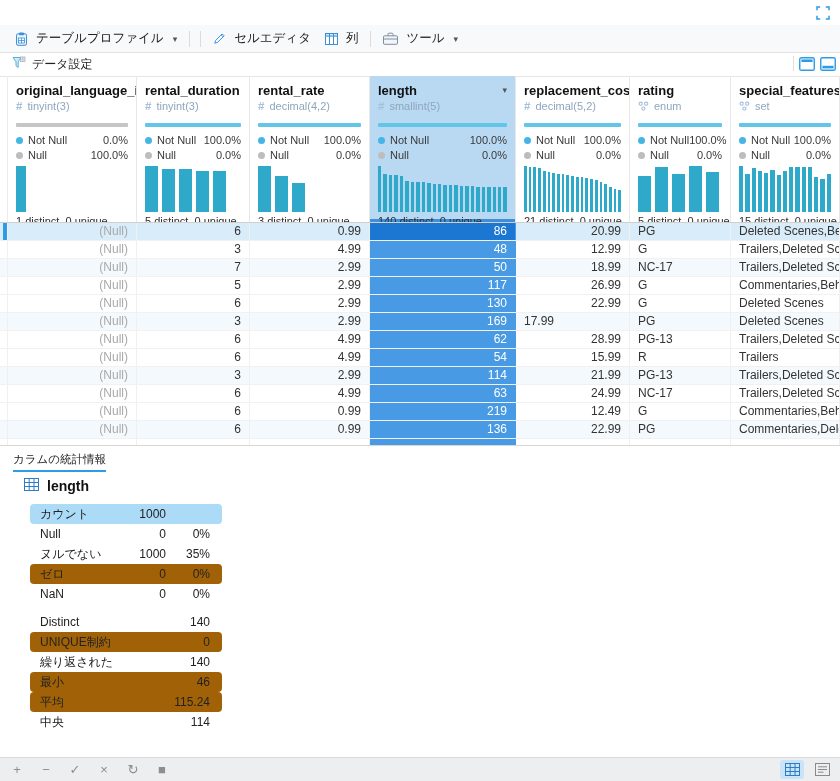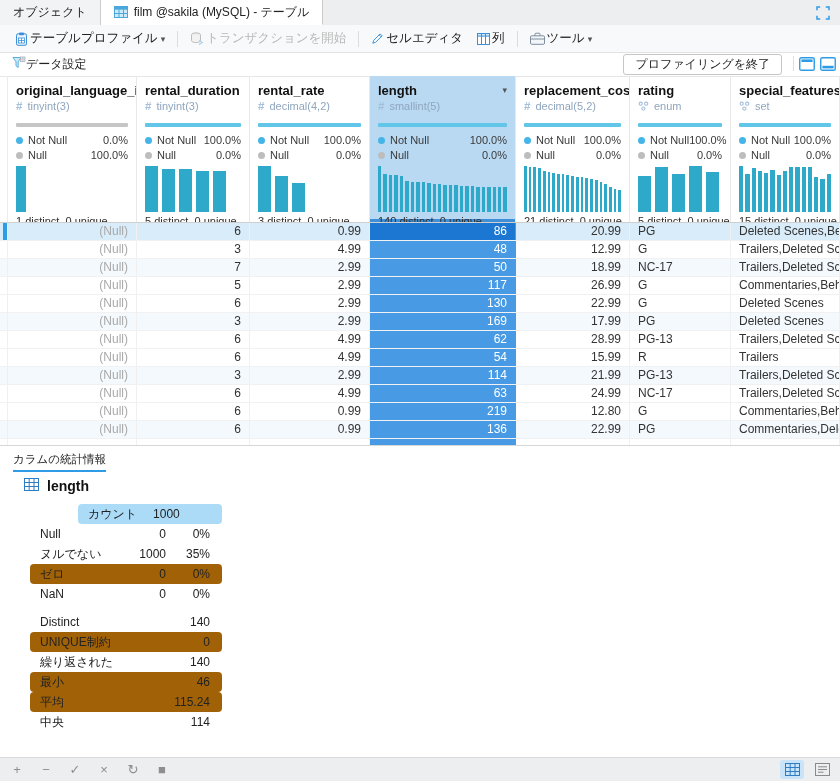--- a/index.html
+++ b/index.html
@@ -9,30 +9,30 @@
   .tabbar{position:absolute;top:0;left:0;right:0;height:25px;background:#EDEEF0;
           border-bottom:1px solid #D8D8D8;display:flex;}
   .tab{height:25px;box-sizing:border-box;display:flex;align-items:center;gap:6px;
        padding:0 13px;font-size:12px;color:#222;background:#F2F3F4;
        border-right:1px solid #CCCCCC;}
   .tab.active{background:#FFFFFF;border-bottom:1px solid #fff;}
   
   .toolbar{position:absolute;top:25px;left:0;right:0;height:27px;background:#F8F9FA;
            border-bottom:1px solid #E2E2E2;display:flex;align-items:center;
            padding:0 8px;font-size:12.5px;color:#222;}
-  .tb-item{display:flex;align-items:center;gap:2px;padding:3px 7px;border-radius:3px;white-space:nowrap;}
+  .tb-item{display:flex;align-items:center;gap:8px;padding:3px 7px;border-radius:3px;white-space:nowrap;}
   .tb-item.active{background:#D9ECFB;}
   .tb-item.disabled{color:#B9B9B9;}
   .tb-sep{width:1px;height:16px;background:#DCDCDC;margin:0 5px;}
   .caret{font-size:9px;color:#555;margin-left:1px;}
   .tb-expand{position:absolute;right:10px;top:6px;}
   
   .subbar{position:absolute;top:53px;left:0;right:0;height:23px;background:#fff;
           border-bottom:1px solid #E6E6E6;font-size:12px;}
-  .data-settings{position:absolute;left:12px;top:3px;display:flex;align-items:center;gap:0;}
+  .data-settings{position:absolute;left:12px;top:3px;display:flex;align-items:center;gap:6px;}
   .finish-btn{position:absolute;right:58px;top:1px;height:19px;padding:0 11px;border:1px solid #C6C6C6;
               border-radius:3px;background:#fff;font-size:12px;display:flex;align-items:center;color:#222;}
   .subbar-sep{position:absolute;right:46px;top:3px;width:1px;height:15px;background:#E0E0E0;}
   .panel-ic1{position:absolute;right:25px;top:4px;}
   .panel-ic2{position:absolute;right:4px;top:4px;}
   
   .grid{position:absolute;top:76px;left:0;width:840px;height:369px;}
   .grid-header{display:flex;height:147px;border-bottom:1px solid #CFCFCF;box-sizing:border-box;}
   .gh-gutter{width:8px;box-sizing:border-box;border-right:1px solid #ECECEC;}
   .gh-cell{box-sizing:border-box;border-right:1px solid #E8E8E8;padding:6px 8px 0 8px;
@@ -67,79 +67,52 @@
           border-top:1px solid #D7D7D7;}
   .stats-tab{position:absolute;left:13px;top:6px;font-size:11.5px;color:#222;
              padding-bottom:3px;border-bottom:2px solid #2E9BE6;}
   .col-title{position:absolute;left:24px;top:32px;display:flex;gap:8px;align-items:center;
              font-size:14px;font-weight:bold;color:#111;}
   .stats-table{position:absolute;left:30px;top:58px;width:192px;font-size:12px;color:#222;}
   .srow{display:flex;height:20px;line-height:20px;border-radius:4px;padding:0 12px 0 10px;}
   .srow .lab{flex:1;white-space:nowrap;}
   .srow .vmid{width:62px;text-align:right;}
   .srow .vright{width:44px;text-align:right;}
-  .srow.hl{background:#ABDBF7;margin-left:48px;}
+  .srow.hl{background:#ABDBF7;}
   .srow.st{background:#a16207;}
   .sgap{height:8px;}
   
   .footer{position:absolute;left:0;right:0;bottom:0;height:24px;background:#EDEEEF;
           border-top:1px solid #D9D9D9;box-sizing:border-box;display:flex;align-items:center;
           padding:0 10px;gap:15px;color:#8E8E8E;font-size:13px;}
   .f-ic{width:14px;text-align:center;line-height:22px;}
   .f-right{position:absolute;right:6px;top:2px;display:flex;gap:6px;}
   .view-ic{width:24px;height:19px;border-radius:3px;display:flex;align-items:center;justify-content:center;}
   .view-ic.active{background:#C9E4F8;}
 </style>
 </head>
 <body>
 
 <div id="app">
-  <div class="tabbar" id="tabbar">
-      <div class="tab">
-        <span>オブジェクト</span>
-      </div>
-      <div class="tab active">
-        <span style="display: inline-flex; align-items: center;">
-          <svg width="14" height="12" viewBox="0 0 14 12">
-            <rect x="0.5" y="0.5" width="13" height="11" fill="#CDE9F7" stroke="#49A8DC"></rect>
-            <rect x="0.5" y="0.5" width="13" height="3.2" fill="#49A8DC"></rect>
-            <line x1="5" y1="3.5" x2="5" y2="11.5" stroke="#49A8DC"></line>
-            <line x1="9.5" y1="3.5" x2="9.5" y2="11.5" stroke="#49A8DC"></line>
-            <line x1="0.5" y1="7.5" x2="13.5" y2="7.5" stroke="#49A8DC"></line>
-          </svg>
-        </span>
-        <span>film @sakila (MySQL) - テーブル</span>
-      </div>
-    </div>
 
   <div class="toolbar" id="toolbar">
       <div class="tb-item">
         <span style="display: inline-flex; align-items: center;">
           <svg width="13" height="14" viewBox="0 0 13 14">
             <rect x="1.5" y="1.8" width="10" height="11.5" rx="1.5" fill="#E8F3FC" stroke="#3C8FD8"></rect>
             <rect x="4" y="0.5" width="5" height="2.8" rx="1" fill="#3C8FD8"></rect>
             <rect x="3.5" y="6" width="6" height="5" fill="#fff" stroke="#3C8FD8" stroke-width="0.8"></rect>
             <line x1="3.5" y1="8.5" x2="9.5" y2="8.5" stroke="#3C8FD8" stroke-width="0.8"></line>
             <line x1="6.5" y1="6" x2="6.5" y2="11" stroke="#3C8FD8" stroke-width="0.8"></line>
           </svg>
         </span>
         <span>テーブルプロファイル</span>
         <span class="caret">▾</span>
       </div>
       <div class="tb-sep"></div>
-      <div class="tb-item disabled">
-        <span style="display: inline-flex; align-items: center;">
-          <svg width="14" height="13" viewBox="0 0 14 13">
-            <ellipse cx="6" cy="2.8" rx="4.5" ry="2" fill="#E9E9E9" stroke="#BDBDBD"></ellipse>
-            <path d="M1.5 2.8 V8.6 c0 1.1 2 2 4.5 2 s4.5 -0.9 4.5 -2 V2.8" fill="#F2F2F2" stroke="#BDBDBD"></path>
-            <path d="M9 8.5 l3.2 2 -3.2 2" fill="none" stroke="#A9CFEC" stroke-width="1.2"></path>
-          </svg>
-        </span>
-        <span>トランザクションを開始</span>
-      </div>
       <div class="tb-sep"></div>
       <div class="tb-item">
         <span style="display: inline-flex; align-items: center;">
           <svg width="13" height="13" viewBox="0 0 13 13">
             <path d="M1.8 11.2 L2.7 8.4 L9.2 1.9 L11.1 3.8 L4.6 10.3 Z" fill="#fff" stroke="#3C8FD8"></path>
             <line x1="8.2" y1="2.9" x2="10.1" y2="4.8" stroke="#3C8FD8"></line>
           </svg>
         </span>
         <span>セルエディタ</span>
       </div>
@@ -177,21 +150,20 @@
   <div class="subbar">
     <div class="data-settings">
       <span id="filterIc"><svg width="14" height="14" viewBox="0 0 14 14">
             <path d="M1 1.5 H9 L6.2 5.8 V11.5 L4 9.8 V5.8 Z" fill="#CDE9F7" stroke="#49A8DC" stroke-width="0.9"></path>
             <rect x="8.6" y="1" width="4.4" height="4.4" fill="#EDF1F5" stroke="#9AA6B2" stroke-width="0.7"></rect>
             <line x1="8.6" y1="3.2" x2="13" y2="3.2" stroke="#9AA6B2" stroke-width="0.5"></line>
             <line x1="10.8" y1="1" x2="10.8" y2="5.4" stroke="#9AA6B2" stroke-width="0.5"></line>
           </svg></span>
       <span>データ設定</span>
     </div>
-    <div class="finish-btn">プロファイリングを終了</div>
     <div class="subbar-sep"></div>
     <span class="panel-ic1" id="panelIc1"><svg width="16" height="14" viewBox="0 0 16 14">
           <rect x="0.75" y="0.75" width="14.5" height="12.5" rx="1.6" fill="#fff" stroke="#2E9BE6" stroke-width="1.4"></rect>
           <rect x="2.4" y="2.4" width="11.2" height="2.6" fill="#2E9BE6"></rect>
         </svg></span>
     <span class="panel-ic2" id="panelIc2"><svg width="16" height="14" viewBox="0 0 16 14">
           <rect x="0.75" y="0.75" width="14.5" height="12.5" rx="1.6" fill="#fff" stroke="#2E9BE6" stroke-width="1.4"></rect>
           <rect x="2.4" y="8.8" width="11.2" height="2.6" fill="#2E9BE6"></rect>
         </svg></span>
   </div>
@@ -484,21 +456,21 @@
           <div class="cell" style="width: 114px; text-align: right;">22.99</div>
           <div class="cell" style="width: 101px; text-align: left;">G</div>
           <div class="cell" style="width: 109px; text-align: left;">Deleted Scenes</div>
         </div>
         <div class="grow stripe">
           <div class="cell-gutter"></div>
           <div class="cell" style="width: 129px; text-align: right;"><span class="nullv">(Null)</span></div>
           <div class="cell" style="width: 113px; text-align: right;">3</div>
           <div class="cell" style="width: 120px; text-align: right;">2.99</div>
           <div class="cell selcol" style="width: 146px; text-align: right;">169</div>
-          <div class="cell" style="width: 114px; text-align: right;">17.99</div>
+          <div class="cell" style="width: 114px; text-align: left;">17.99</div>
           <div class="cell" style="width: 101px; text-align: left;">PG</div>
           <div class="cell" style="width: 109px; text-align: left;">Deleted Scenes</div>
         </div>
         <div class="grow">
           <div class="cell-gutter"></div>
           <div class="cell" style="width: 129px; text-align: right;"><span class="nullv">(Null)</span></div>
           <div class="cell" style="width: 113px; text-align: right;">6</div>
           <div class="cell" style="width: 120px; text-align: right;">4.99</div>
           <div class="cell selcol" style="width: 146px; text-align: right;">62</div>
           <div class="cell" style="width: 114px; text-align: right;">28.99</div>
@@ -534,21 +506,21 @@
           <div class="cell" style="width: 114px; text-align: right;">24.99</div>
           <div class="cell" style="width: 101px; text-align: left;">NC-17</div>
           <div class="cell" style="width: 109px; text-align: left;">Trailers,Deleted Scenes</div>
         </div>
         <div class="grow">
           <div class="cell-gutter"></div>
           <div class="cell" style="width: 129px; text-align: right;"><span class="nullv">(Null)</span></div>
           <div class="cell" style="width: 113px; text-align: right;">6</div>
           <div class="cell" style="width: 120px; text-align: right;">0.99</div>
           <div class="cell selcol" style="width: 146px; text-align: right;">219</div>
-          <div class="cell" style="width: 114px; text-align: right;">12.80</div>
+          <div class="cell" style="width: 114px; text-align: right;">12.49</div>
           <div class="cell" style="width: 101px; text-align: left;">G</div>
           <div class="cell" style="width: 109px; text-align: left;">Commentaries,Behind the</div>
         </div>
         <div class="grow stripe">
           <div class="cell-gutter"></div>
           <div class="cell" style="width: 129px; text-align: right;"><span class="nullv">(Null)</span></div>
           <div class="cell" style="width: 113px; text-align: right;">6</div>
           <div class="cell" style="width: 120px; text-align: right;">0.99</div>
           <div class="cell selcol" style="width: 146px; text-align: right;">136</div>
           <div class="cell" style="width: 114px; text-align: right;">22.99</div>

